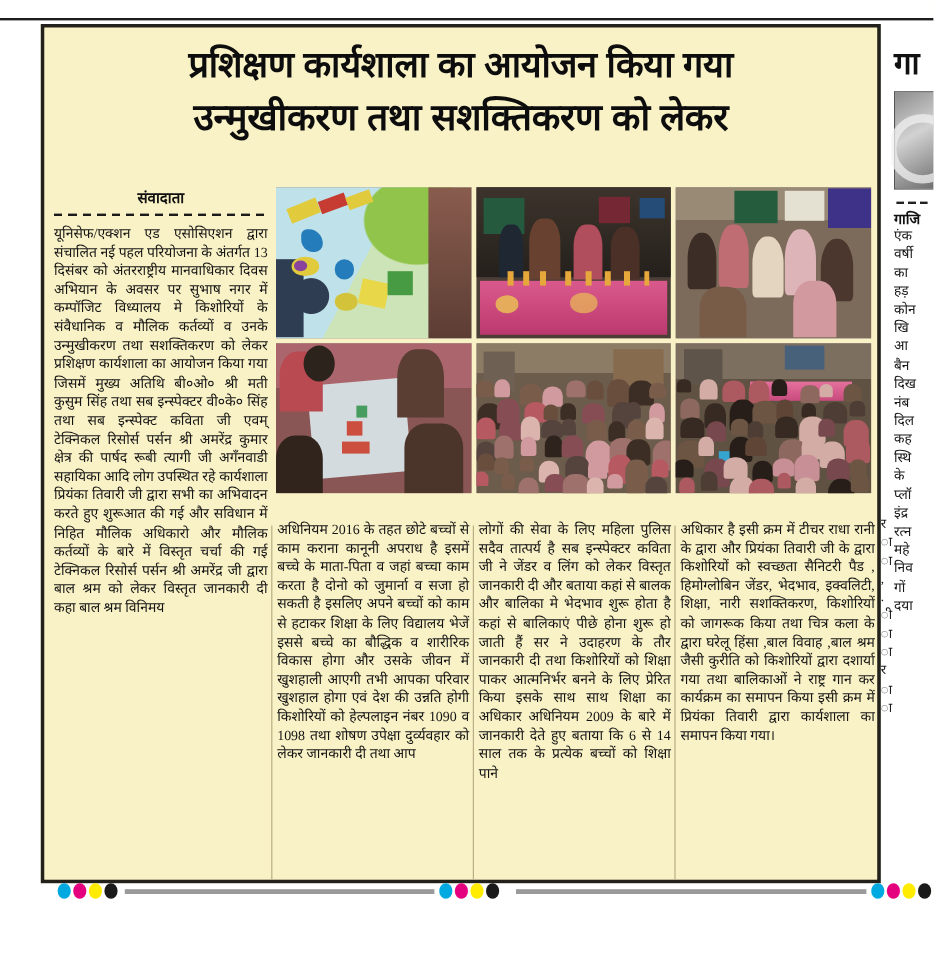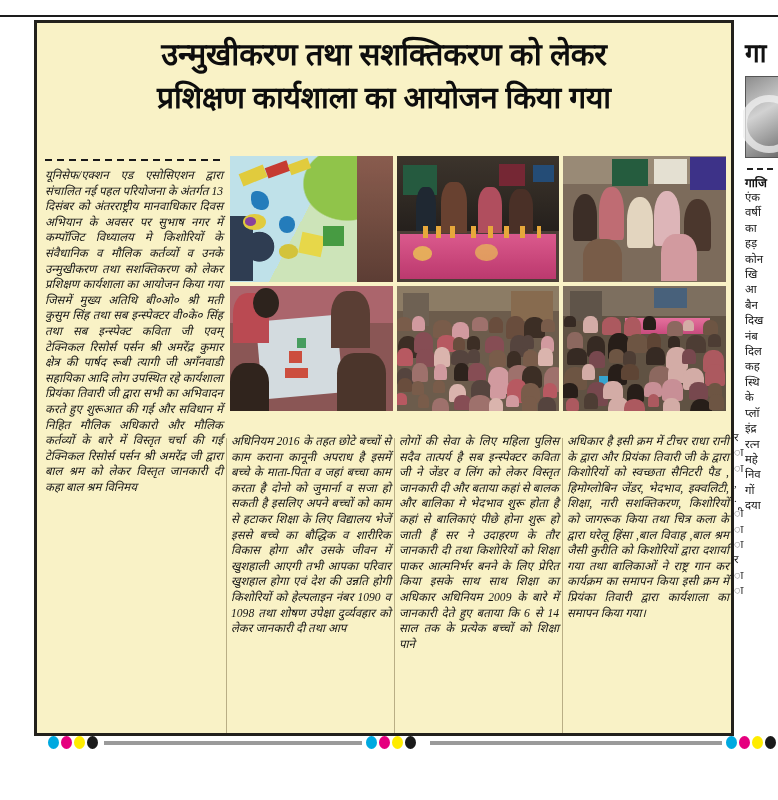--- a/index.html
+++ b/index.html
@@ -206,21 +206,21 @@
   }
   .dashrule {
     width: 100%;
     height: 8px;
     margin: 0 0 4px 0;
     background-image: repeating-linear-gradient(to right, #1a1a1a 0 7px, transparent 7px 12px);
     background-position: 0 3px;
     background-size: 100% 2px;
     background-repeat: no-repeat;
   }
-  .body-text { text-align: justify; font-style: italic; }
+  .body-text { text-align: justify; }
   .body-text.last { text-align: justify; }
 
   
   .side-clip {
     position: absolute;
     left: 742px; top: 20px;
     width: 36px; height: 716px;
     background: #ffffff;
     overflow: hidden;
     border-left: 1px solid #ffffff;
@@ -285,22 +285,22 @@
 <body>
 
 <div id="page">
 
   <div class="rule-top"></div>
 
   <div class="clipping">
     <div class="clip-inner">
 
       <div class="headline">
+        <span class="hl-line l2">प्रशिक्षण कार्यशाला का आयोजन किया गया</span>
         <span class="hl-line l1">उन्मुखीकरण तथा सशक्तिकरण को लेकर</span>
-        <span class="hl-line l2">प्रशिक्षण कार्यशाला का आयोजन किया गया</span>
       </div>
 
       <div class="photo-band">
 
         <div class="photo">
           <div class="ph-layer ph1">
             <div class="d12"></div>
               <div class="d11"></div>
             <div class="d1"></div>
               <div class="d2"></div>
@@ -488,20 +488,21 @@
 
       </div>
 
       <div class="columns">
 
         <div class="vrule vr1"></div>
         <div class="vrule vr2"></div>
         <div class="vrule vr3"></div>
 
         <div class="col c1">
+          <div class="byline">संवादाता</div>
           <div class="dashrule"></div>
           <div class="body-text">यूनिसेफ/एक्शन एड एसोसिएशन द्वारा संचालित नई पहल परियोजना के अंतर्गत 13 दिसंबर को अंतरराष्ट्रीय मानवाधिकार दिवस अभियान के अवसर पर सुभाष नगर में कम्पॉजिट विध्यालय मे किशोरियों के संवैधानिक व मौलिक कर्तव्यों व उनके उन्मुखीकरण तथा सशक्तिकरण को लेकर प्रशिक्षण कार्यशाला का आयोजन किया गया जिसमें मुख्य अतिथि बी०ओ० श्री मती कुसुम सिंह तथा सब इन्स्पेक्टर वी०के० सिंह तथा सब इन्स्पेक्ट कविता जी एवम् टेक्निकल रिसोर्स पर्सन श्री अमरेंद्र कुमार क्षेत्र की पार्षद रूबी त्यागी जी अगँनवाडी सहायिका आदि लोग उपस्थित रहे कार्यशाला प्रियंका तिवारी जी द्वारा सभी का अभिवादन करते हुए शुरूआत की गई और सविधान में निहित मौलिक अधिकारो और मौलिक कर्तव्यों के बारे में विस्तृत चर्चा की गई टेक्निकल रिसोर्स पर्सन श्री अमरेंद्र जी द्वारा बाल श्रम को लेकर विस्तृत जानकारी दी कहा बाल श्रम विनिमय</div>
         </div>
 
         <div class="col c2">
           <div class="body-text">अधिनियम 2016 के तहत छोटे बच्चों से काम कराना कानूनी अपराध है इसमें बच्चे के माता-पिता व जहां बच्चा काम करता है दोनो को जुमार्ना व सजा हो सकती है इसलिए अपने बच्चों को काम से हटाकर शिक्षा के लिए विद्यालय भेजें इससे बच्चे का बौद्धिक व शारीरिक विकास होगा और उसके जीवन में खुशहाली आएगी तभी आपका परिवार खुशहाल होगा एवं देश की उन्नति होगी किशोरियों को हेल्पलाइन नंबर 1090 व 1098 तथा शोषण उपेक्षा दुर्व्यवहार को लेकर जानकारी दी तथा आप</div>
         </div>
 
         <div class="col c3">
           <div class="body-text">लोगों की सेवा के लिए महिला पुलिस सदैव तात्पर्य है सब इन्स्पेक्टर कविता जी ने जेंडर व लिंग को लेकर विस्तृत जानकारी दी और बताया कहां से बालक और बालिका मे भेदभाव शुरू होता है कहां से बालिकाएं पीछे होना शुरू हो जाती हैं सर ने उदाहरण के तौर जानकारी दी तथा किशोरियों को शिक्षा पाकर आत्मनिर्भर बनने के लिए प्रेरित किया इसके साथ साथ शिक्षा का अधिकार अधिनियम 2009 के बारे में जानकारी देते हुए बताया कि 6 से 14 साल तक के प्रत्येक बच्चों को शिक्षा पाने</div>

